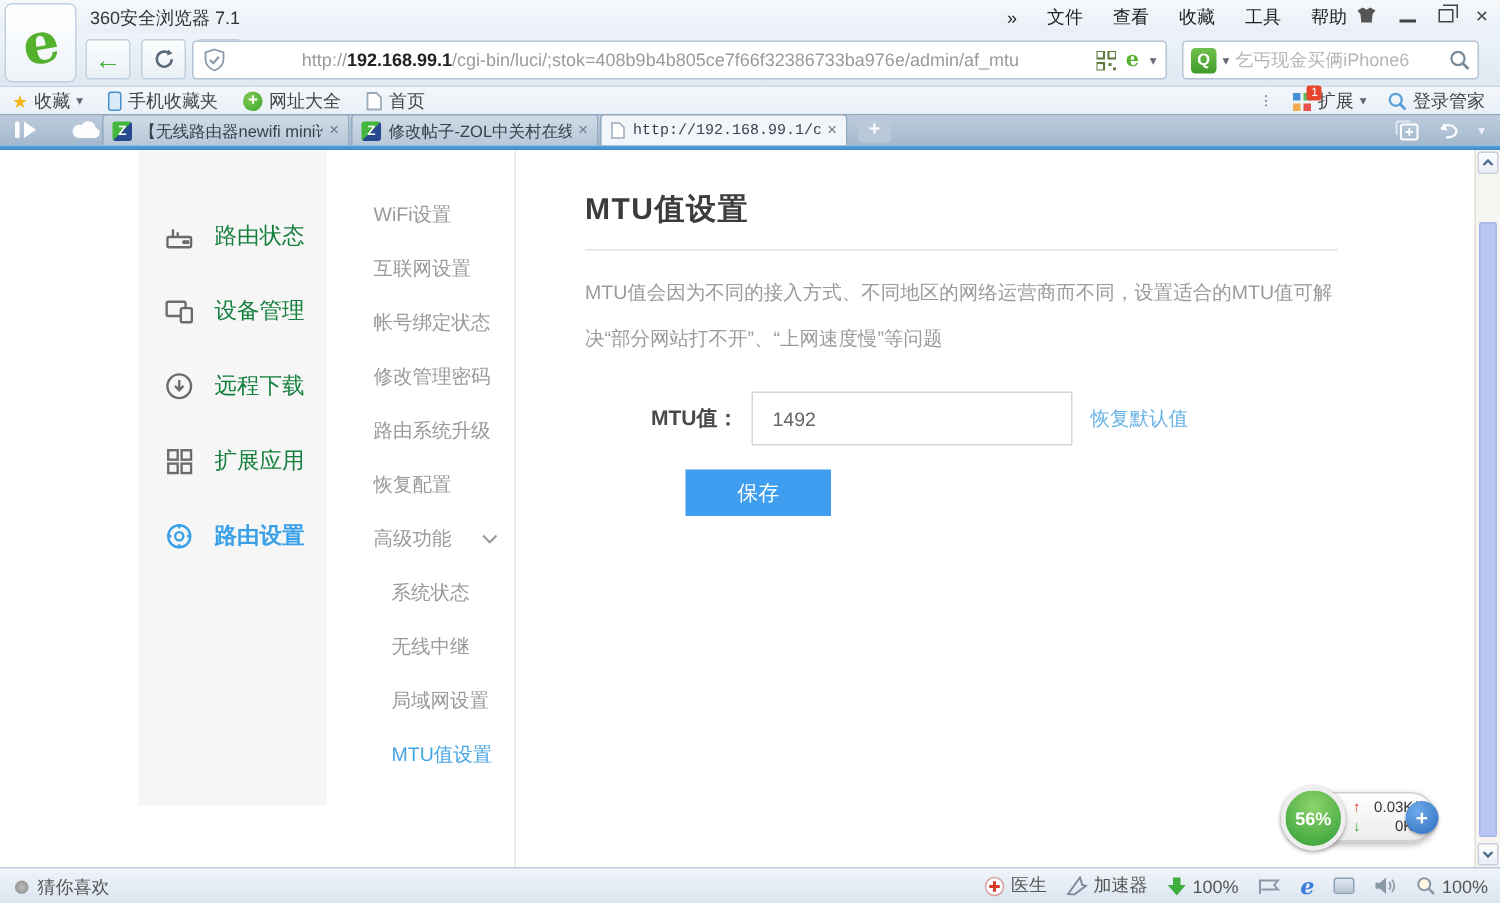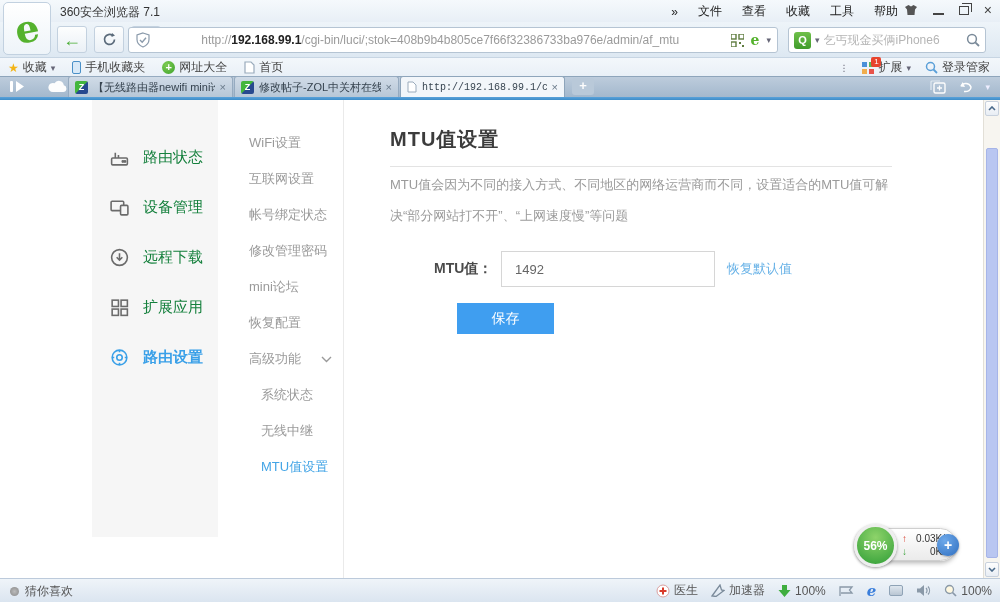--- a/index.html
+++ b/index.html
@@ -100,21 +100,21 @@
 .sub-item.child { padding-left:43px; }
 .sub-item.active { color:#44a5e6; }
 .sub-chevron { margin-left:20px; }
 .sub-chevron svg { width:11px; height:7px; stroke:#9a9a9a; fill:none; stroke-width:1.4; }
 
 .vdivider { position:absolute; left:343px; top:0; height:478px; width:1px; background:#eaeaea; }
 
 .main { position:absolute; left:390px; top:26px; width:502px; }
 .page-title { font-size:20px; font-weight:bold; color:#3c3c3c; letter-spacing:1px; }
 .title-rule { margin-top:13px; border:none; border-top:1px solid #e3e3e3; }
-.page-desc { margin-top:2px; font-size:13px; line-height:31px; color:#9b9b9b; }
+.page-desc { margin-top:12px; font-size:13px; line-height:31px; color:#9b9b9b; }
 .form-row { margin-top:20px; display:flex; align-items:center;margin-left:44px; }
 .mtu-label { width:67px; font-size:14px; font-weight:bold; color:#4a4a4a; }
 .mtu-input { width:214px; height:36px; border:1px solid #d6d6d6; padding-left:13px;
   font-size:13px; color:#666; outline:none; }
 .restore-link { margin-left:12px; font-size:13px; color:#68b2e7; cursor:pointer; text-decoration:none; }
 .save-btn { display:block; margin:16px 0 0 67px; width:97px; height:31px; background:#3f9ef0;
   border:none; color:#fff; font-size:14px; cursor:pointer; }
 
 
 .speed-widget { position:absolute; right:43px; bottom:17px; width:101px; height:33px;
@@ -370,38 +370,41 @@
     <div class="sub-item">
         <span>互联网设置</span>
       </div>
     <div class="sub-item">
         <span>帐号绑定状态</span>
       </div>
     <div class="sub-item">
         <span>修改管理密码</span>
       </div>
     <div class="sub-item">
-        <span>mini论坛</span>
+        <span>路由系统升级</span>
       </div>
     <div class="sub-item">
         <span>恢复配置</span>
       </div>
     <div class="sub-item">
       <span>高级功能</span>
       <span class="sub-chevron">
         <svg viewBox="0 0 11 7">
             <path d="M1 1 L5.5 5.5 L10 1"></path>
           </svg>
       </span>
     </div>
     <div class="sub-item child">
         <span>系统状态</span>
       </div>
     <div class="sub-item child">
         <span>无线中继</span>
+      </div>
+    <div class="sub-item child">
+        <span>局域网设置</span>
       </div>
     <div class="sub-item child active">
         <span>MTU值设置</span>
       </div>
   </div>
 
   <div class="vdivider"></div>
 
   <div class="main">
     <div class="page-title">MTU值设置</div>

